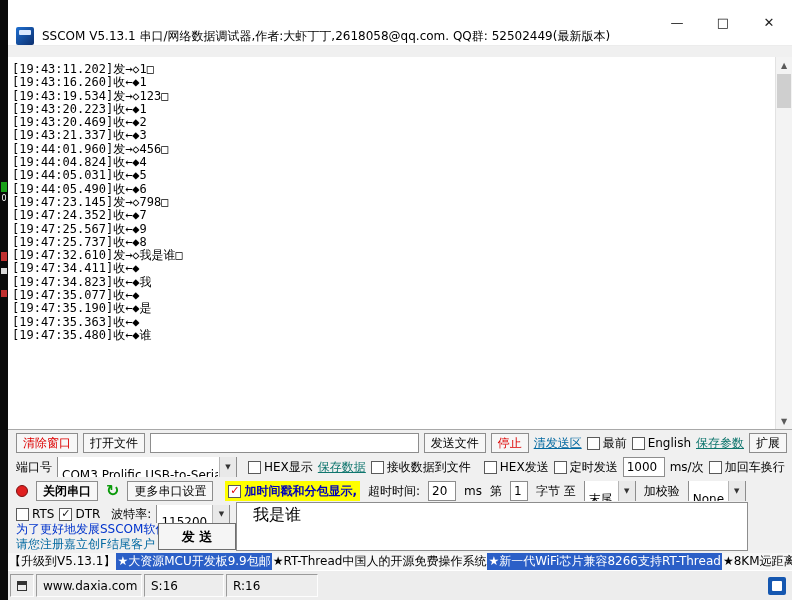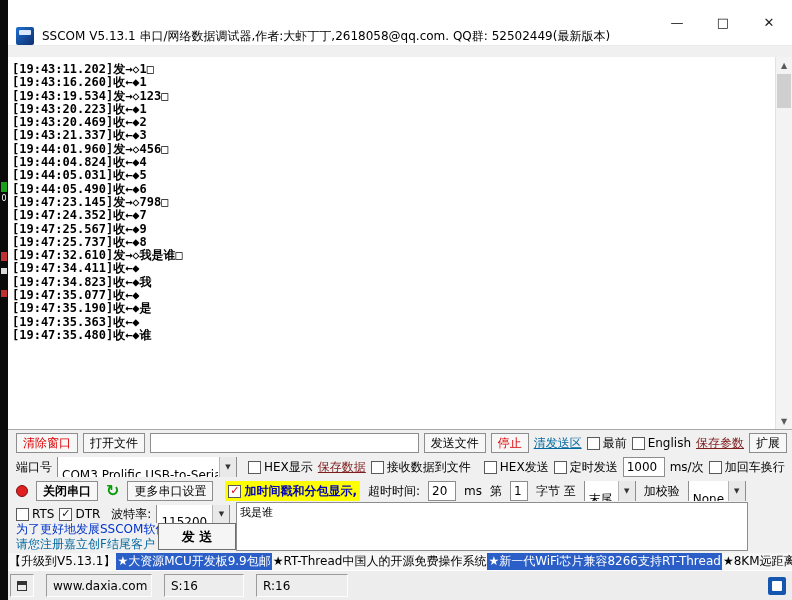--- a/index.html
+++ b/index.html
@@ -34,21 +34,21 @@
   
   .menubar { position:absolute; left:0; top:30px; right:0; height:27px; background:#c4b5fd;
              display:flex; align-items:center; border-bottom:1px solid #c8c8c8; padding-left:18px;margin-top:48px; }
   .menu-item { padding:0 9px; font-size:13px; white-space:nowrap; }
 
   
   .receive { position:absolute; left:0; top:57px; right:0; height:373px; background:#fff;
              border-bottom:1px solid #a8a8a8; }
   .log { position:absolute; left:4px; top:6px; right:20px; bottom:2px;
          font-family:"DejaVu Sans Mono","Liberation Mono",monospace;
-         font-size:12px; line-height:13.3px; white-space:pre; overflow:hidden;font-weight:bold; }
+         font-size:12px; line-height:13.3px; white-space:pre; overflow:hidden; }
   .vscroll { position:absolute; right:0; top:0; bottom:0; width:17px; background:#f3f3f3;
              border-left:1px solid #e2e2e2; }
   .sarrow { position:absolute; left:0; width:16px; height:16px; font-size:8px; color:#5a5a5a;
             display:flex; align-items:center; justify-content:center; background:#f3f3f3; }
   .sarrow.up { top:0; }
   .sarrow.down { bottom:0; }
   .sthumb { position:absolute; left:1px; top:17px; width:14px; height:34px; background:#cfcfcf; }
 
   
   .panel { position:absolute; left:0; top:430px; right:0; height:123px; background:#f0f0f0; }
@@ -58,21 +58,21 @@
   .row2 { top:27px; height:20px; }
   .row3 { top:51px; height:20px; gap:8px; }
   .row4 { top:75px; height:18px; width:220px; right:auto; }
 
   .btn { border:1px solid #8d8d8d; background:#f7f7f7; padding:0 6px; height:20px;
          display:flex; align-items:center; justify-content:center; font-size:12px; flex:0 0 auto; }
   .btn.red { color:#dd0000; }
   .btn.bold { font-weight:bold; }
   .link { text-decoration:underline; flex:0 0 auto; }
   .link.blue { color:#0369a1; }
-  .link.green { color:#7f1d1d; }
+  .link.green { color:#0f766e; }
   .txt { height:20px; border:1px solid #8d8d8d; background:#fff; font-size:12px; padding:0 3px;
          font-family:inherit; flex:0 0 auto; }
   .file-input { flex:1 1 auto; min-width:60px; }
 
   .chk { display:flex; align-items:center; gap:3px; flex:0 0 auto; }
   .box { width:13px; height:13px; background:#fff; border:1px solid #5a5a5a; flex:0 0 auto;
          display:flex; align-items:center; justify-content:center; }
   .box.checked::after { content:"✓"; font-size:11px; font-weight:bold; color:#111; margin-top:-1px; }
   .box.checked.red::after { color:#e00000; }
 
@@ -83,37 +83,37 @@
                    display:flex; align-items:center; justify-content:center; }
   .sel-text { overflow:hidden; white-space:nowrap; }
 
   .led { width:12px; height:12px; border-radius:50%; background:#e02020; border:1px solid #7d1010;
          flex:0 0 auto; }
   .refresh { color:#0a9a0a; font-size:16px; font-weight:bold; line-height:16px; flex:0 0 auto; }
   .stamp { background:#ffff00; display:flex; align-items:center; gap:3px; padding:2px 3px;
            color:#0000bb; font-weight:bold; flex:0 0 auto; }
 
   .sendbox { position:absolute; left:228px; top:72px; width:512px; height:49px;
-             border:1px solid #8d8d8d; background:#fff; font-size:11px; padding:2px 3px;
+             border:1px solid #8d8d8d; background:#fff; font-size:16px; padding:2px 16px;
              resize:none; font-family:inherit; }
   .promo1 { position:absolute; left:8px; top:91px; color:#0033cc; font-size:12px; }
   .promo2 { position:absolute; left:8px; top:106px; color:#0369a1; font-size:12px; }
   .sendbtn { position:absolute; left:150px; top:93px; width:78px; height:27px;
              border:1px solid #6f6f6f; background:#f5f5f5; display:flex; align-items:center;
              justify-content:center; font-size:13px; font-weight:bold; }
 
   
   .adbar { position:absolute; left:0; top:553px; right:0; height:17px; background:#f6f6f6;
            display:flex; align-items:center; overflow:hidden; white-space:nowrap; font-size:12px; }
   .ad-seg { height:17px; line-height:17px; padding:0 1px; flex:0 0 auto; }
   .ad-seg.hl { background:#2b5fc7; color:#fff; }
 
   
   .statusbar { position:absolute; left:0; top:570px; right:0; height:30px; background:#ededed;
-               border-top:1px solid #fff; display:flex; align-items:stretch; padding:3px 2px; gap:12px; }
+               border-top:1px solid #fff; display:flex; align-items:stretch; padding:3px 2px; gap:2px; }
   .cell { border:1px solid; border-color:#9b9b9b #fdfdfd #fdfdfd #9b9b9b;
           display:flex; align-items:center; padding:0 6px; font-size:12px; white-space:nowrap;
           overflow:hidden; flex:0 0 auto; }
   .cell.fill { flex:1 1 auto; border-color:transparent; }
   .win-glyph { width:12px; height:10px; border:1px solid #333; border-top:4px solid #333; }
   .tray-icon { width:18px; height:18px; background:#1557b0; border-radius:2px; margin:3px 4px 0 0;
                position:relative; flex:0 0 auto; }
   .tray-icon::after { content:""; position:absolute; left:4px; top:4px; width:10px; height:10px;
                       background:#fff; border-radius:1px; }
 </style>

